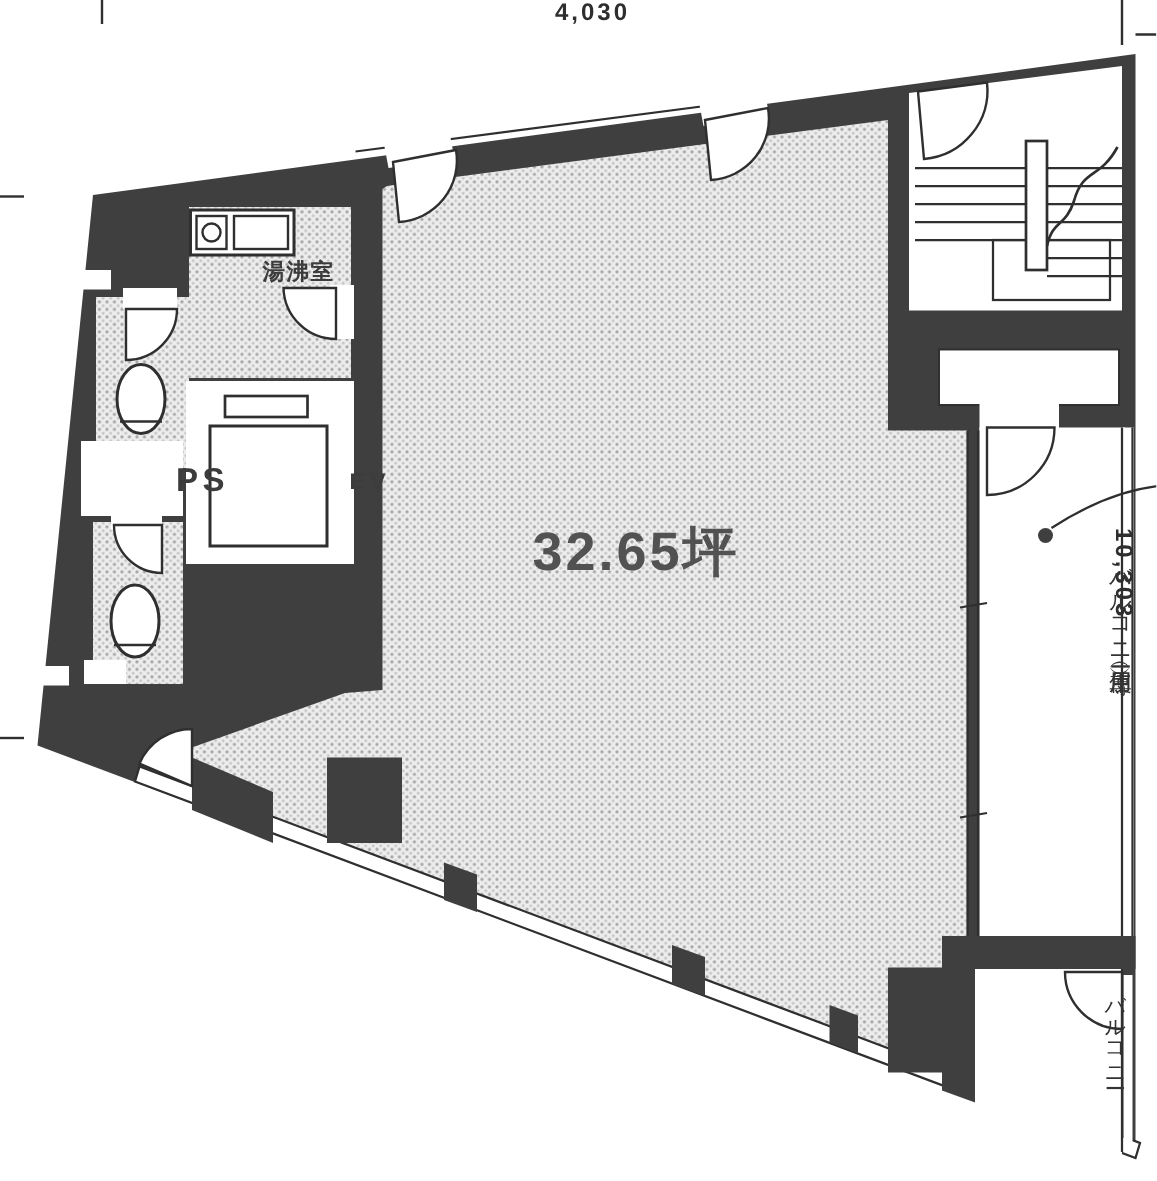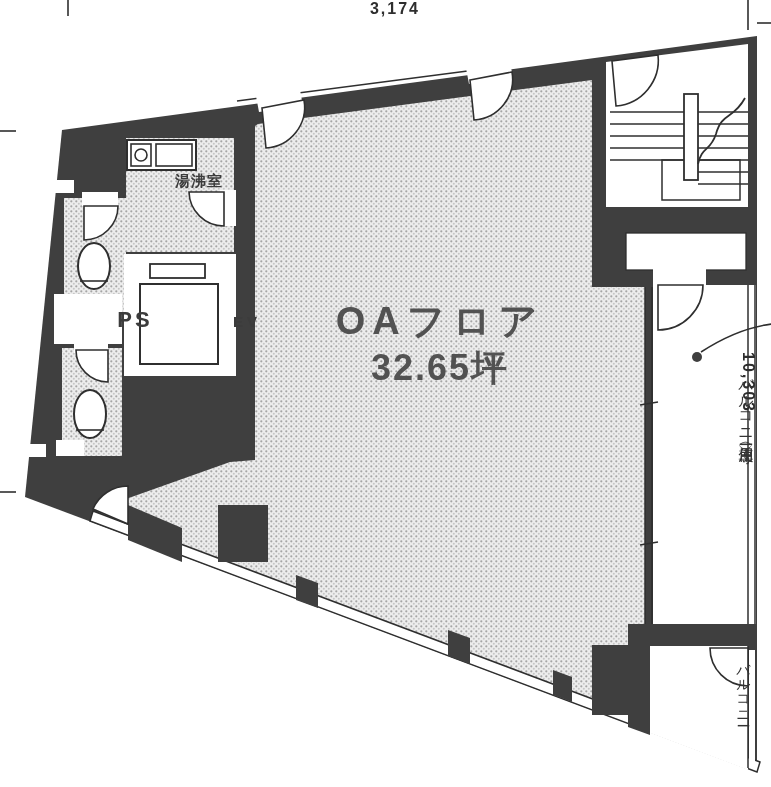--- a/index.html
+++ b/index.html
@@ -148,26 +148,25 @@
     <g>
       <rect x="628" y="624" width="129" height="22" fill="#3f3f3f"></rect>
       <polygon points="628,624 650,624 650,735 628,727" fill="#3f3f3f"></polygon>
       <polygon points="650,646 748,646 748,770 650,733" fill="#ffffff"></polygon>
       <rect x="749" y="650" width="6" height="114" fill="#ffffff"></rect>
       <line x1="748" y1="646" x2="748" y2="768" stroke="#2f2f2f" stroke-width="1.5"></line>
       <path d="M 748,648 L 710,648 A 38,38 0 0 0 748,686 Z" fill="#ffffff" stroke="#2f2f2f" stroke-width="1.6"></path>
     </g>
   </svg>
 
-  <div class="ovl dim" style="left:320px;top:0px;width:150px;text-align:center;">3,174</div>
+  <div class="ovl dim" style="left:320px;top:0px;width:150px;text-align:center;">4,030</div>
 
   <div class="ovl dim" style="left:757px;top:352px;transform:rotate(90deg);transform-origin:0 0;">10,303</div>
 
-  <div class="ovl title1" style="left:280px;top:296px;">OAフロア</div>
-  <div class="ovl title2" style="left:280px;top:344px;">32.65坪</div>
+  <div class="ovl title2" style="left:264px;top:344px;">32.65坪</div>
 
   <div class="ovl roomlabel" style="left:128px;top:172px;font-size:15px;letter-spacing:1px;">湯沸室</div>
 
   <div class="ovl roomlabel" style="left:144px;top:313px;width:70px;text-align:right;font-size:15px;letter-spacing:4px;">EV</div>
 
   <div class="ovl roomlabel" style="left:54px;top:307px;width:68px;text-align:center;font-size:22px;letter-spacing:3px;">PS</div>
 
   <div class="ovl vtext roomlabel" style="left:689px;top:368px;font-size:15px;font-weight:normal;color:#333;">バルコニー（専用使用）</div>
 
   <div class="ovl vtext roomlabel" style="left:688px;top:654px;font-size:14px;font-weight:normal;color:#333;">バルコニー</div>

